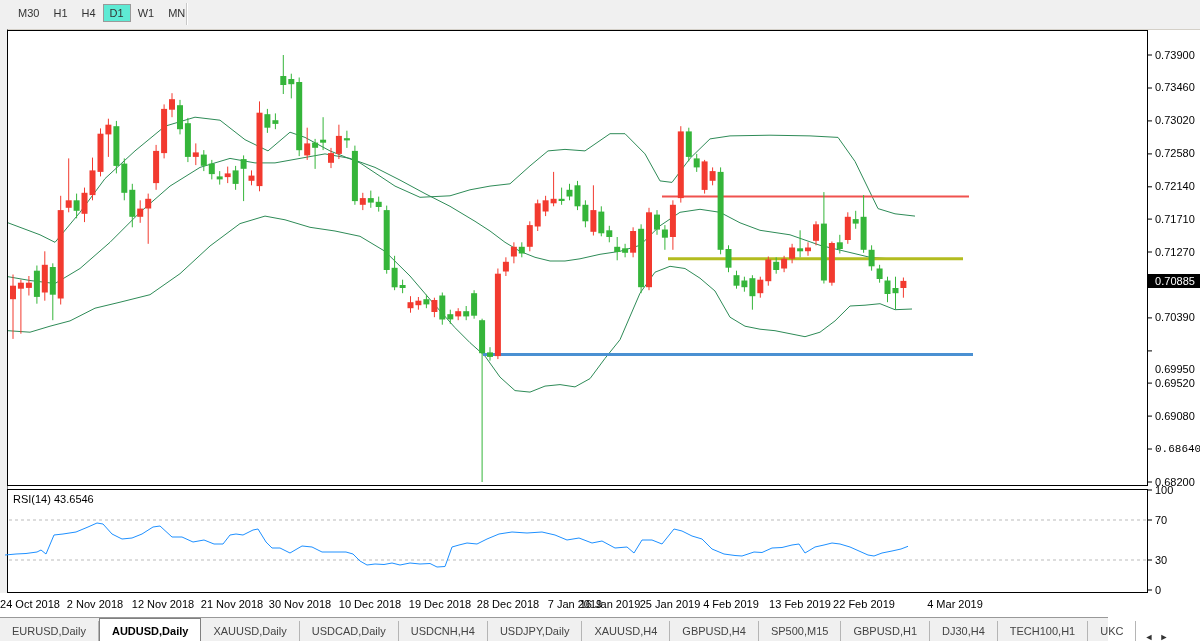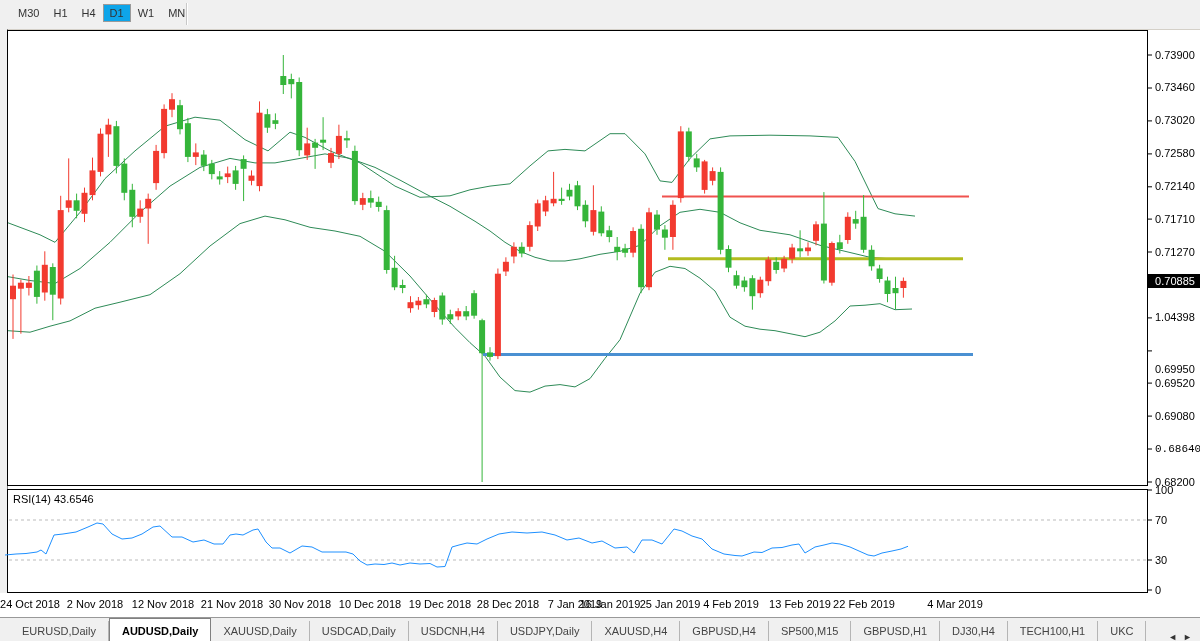--- a/index.html
+++ b/index.html
@@ -1,36 +1,36 @@
 <!DOCTYPE html>
 <html><head>
 <meta charset="utf-8">
 <style>
   html,body{margin:0;padding:0;background:#fff;font-family:"Liberation Sans",sans-serif;}
   #app{position:relative;width:1200px;height:641px;background:#fff;overflow:hidden;font-size:11px;color:#000;}
   
   #toolbar{position:absolute;left:0;top:0;width:1200px;height:29px;background:#f0f0f0;border-bottom:1px solid #d4d0c8;}
   .tfbtn{position:relative;display:inline-block;margin-top:4px;padding:3px 7px;color:#333;cursor:default;}
-  .tfbtn.active{background:#0ea5e9;border:1px solid #9a9a9a;padding:2px 6px;}
+  .tfbtn.active{background:#5eead4;border:1px solid #9a9a9a;padding:2px 6px;}
   #tf-sep{position:absolute;left:186px;top:3px;width:1px;height:22px;background:#c8c8c8;border-right:1px solid #fff;}
   
   #left-edge{position:absolute;left:0;top:29px;width:7px;height:583px;background:#f0f0f0;border-right:1px solid #808080;}
   #main-pane{position:absolute;left:7px;top:30px;width:1141px;height:456px;background:#fff;border:1px solid #000;box-sizing:border-box;}
   #rsi-pane{position:absolute;left:7px;top:489px;width:1141px;height:104px;background:#fff;border:1px solid #000;box-sizing:border-box;}
   #axis-right{position:absolute;left:1148px;top:30px;width:52px;height:563px;background:#fff;}
   #chart-svg{position:absolute;left:0;top:0;width:1200px;height:641px;pointer-events:none;}
   #title{position:absolute;left:16px;top:36px;font-weight:bold;}
   #title .drop{font-size:8px;vertical-align:1px;margin-right:6px;}
   #rsi-label{position:absolute;left:13px;top:493px;}
   .plabel{position:absolute;left:1155px;width:45px;text-align:left;white-space:nowrap;}
   .pcur{position:absolute;left:1148px;width:54px;background:#000;color:#fff;text-align:center;padding:1px 0;}
   .dlabel{position:absolute;top:598px;transform:translateX(-50%);white-space:nowrap;}
   .rlabel{position:absolute;left:1155px;}
   
-  #tabbar{position:absolute;left:0;top:617px;width:1200px;height:24px;background:#f0f0f0;border-top:1px solid #999;display:flex;align-items:flex-end;}
+  #tabbar{position:absolute;left:0;top:617px;width:1108px;height:24px;background:#f0f0f0;border-top:1px solid #999;display:flex;align-items:flex-end;}
   .tab{position:relative;padding:4px 12px 5px 12px;color:#444;white-space:nowrap;border-right:1px solid #b5b5b5;margin-top:3px;}
   .tab.active{background:#fff;color:#000;font-weight:bold;border:1px solid #808080;border-bottom:none;margin-top:0;padding-top:6px;}
   #tab-scroll{margin-left:auto;display:flex;gap:6px;padding:0 8px;color:#333;font-size:9px;}
   #date-strip{position:absolute;left:0;top:593px;width:1200px;height:24px;background:#fff;}
 </style>
 </head>
 <body>
 
 <div id="app">
 
@@ -307,21 +307,21 @@
   </div>
 
   <div id="price-labels">
       <span class="plabel" style="top: 48.5px;">0.73900</span>
       <span class="plabel" style="top: 81.4614px;">0.73460</span>
       <span class="plabel" style="top: 114.423px;">0.73020</span>
       <span class="plabel" style="top: 147.384px;">0.72580</span>
       <span class="plabel" style="top: 180.346px;">0.72140</span>
       <span class="plabel" style="top: 212.558px;">0.71710</span>
       <span class="plabel" style="top: 245.519px;">0.71270</span>
-      <span class="plabel" style="top: 311.442px;">1.04398</span>
+      <span class="plabel" style="top: 311.442px;">0.70390</span>
       <span class="plabel" style="top: 363px;">0.69950</span>
       <span class="plabel" style="top: 376.616px;">0.69520</span>
       <span class="plabel" style="top: 409.577px;">0.69080</span>
       <span class="plabel" style="top: 442.539px; font-family: Liberation Mono, monospace;">0.68640</span>
       <span class="plabel" style="top: 475.5px;">0.68200</span>
       <span class="pcur" style="top: 273.861px;">0.70885</span>
     </div>
   <div id="date-labels">
       <span class="dlabel" style="left: 30px;">24 Oct 2018</span>
       <span class="dlabel" style="left: 95px;">2 Nov 2018</span>

